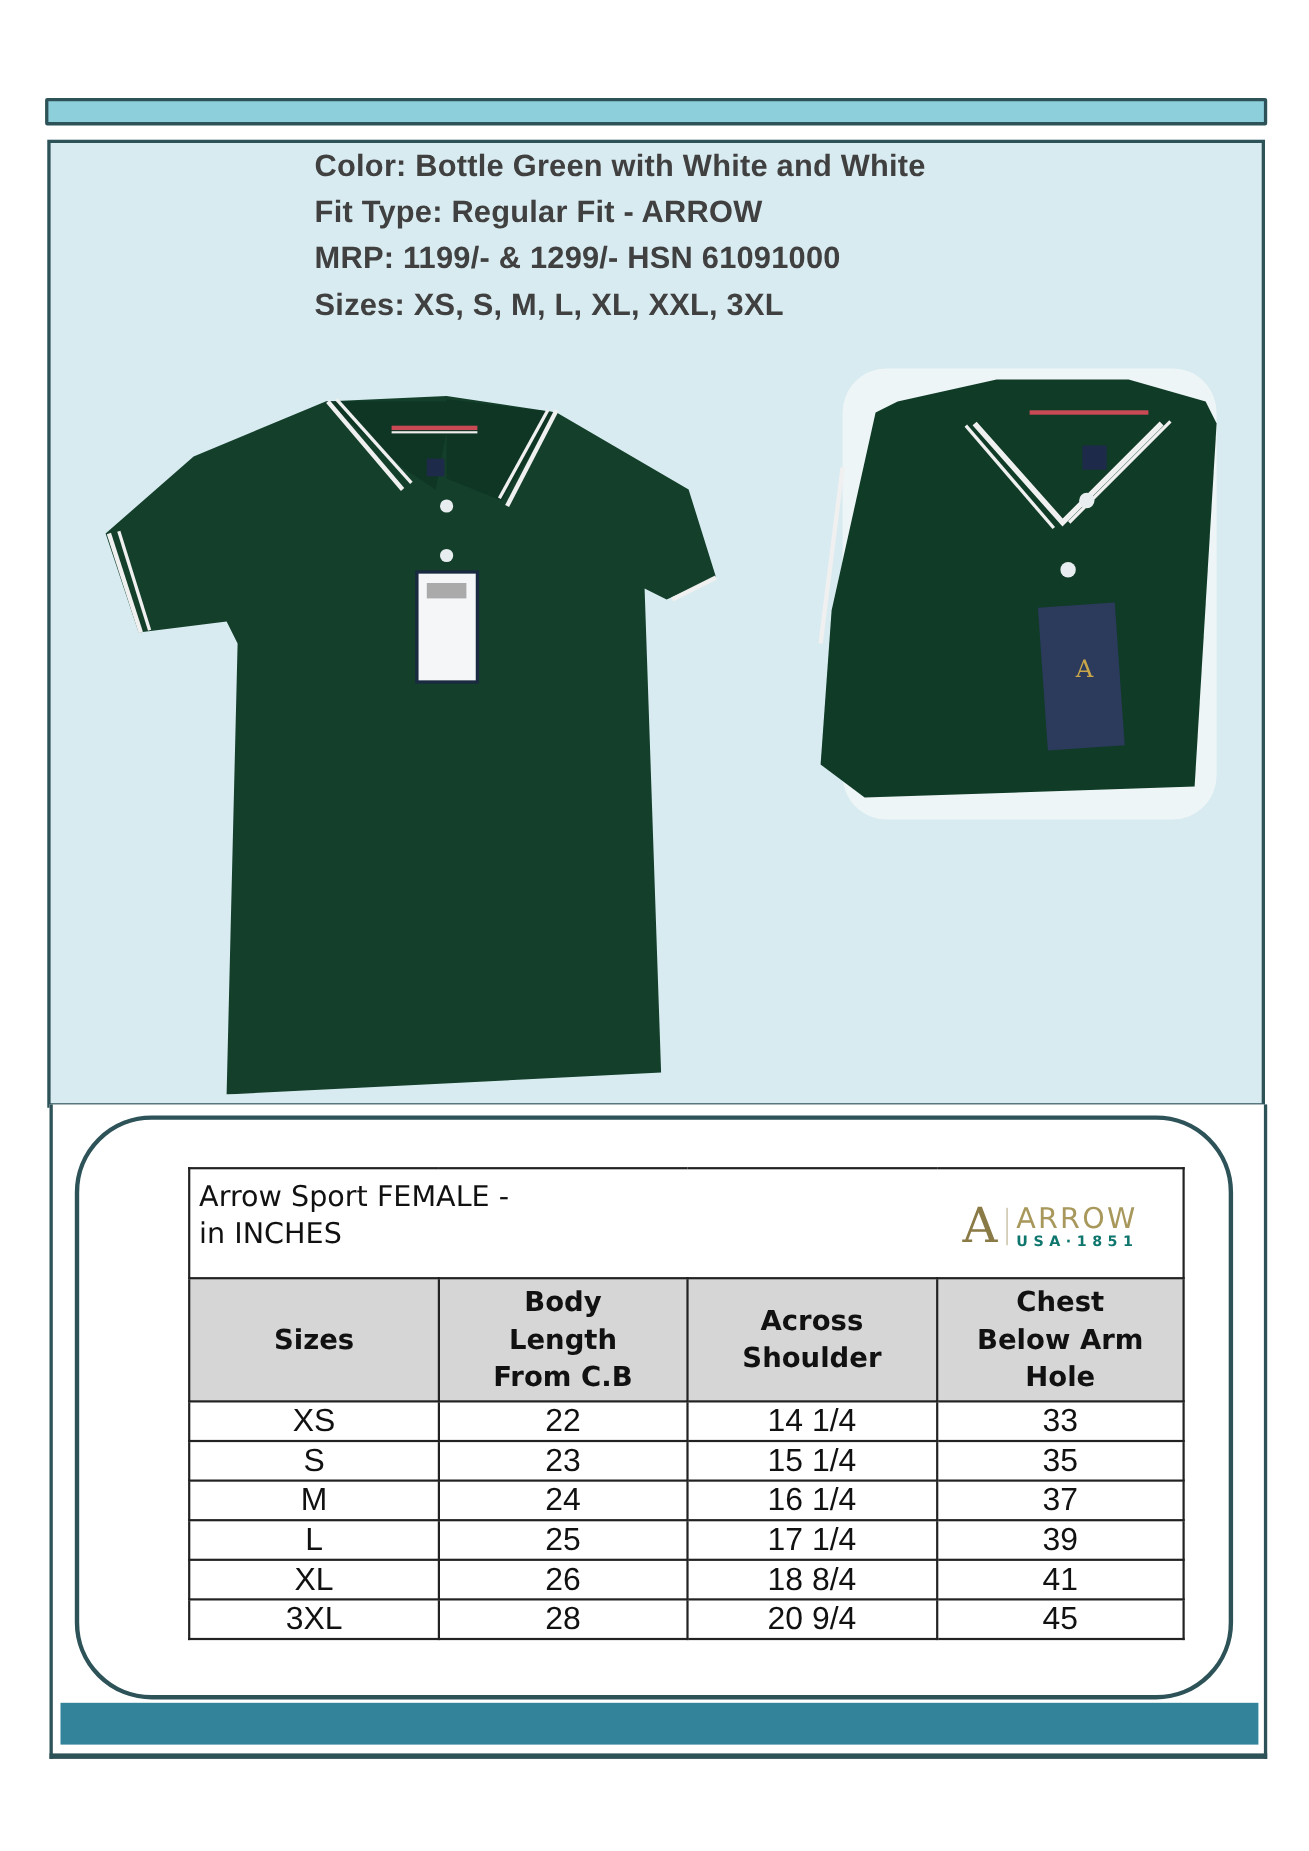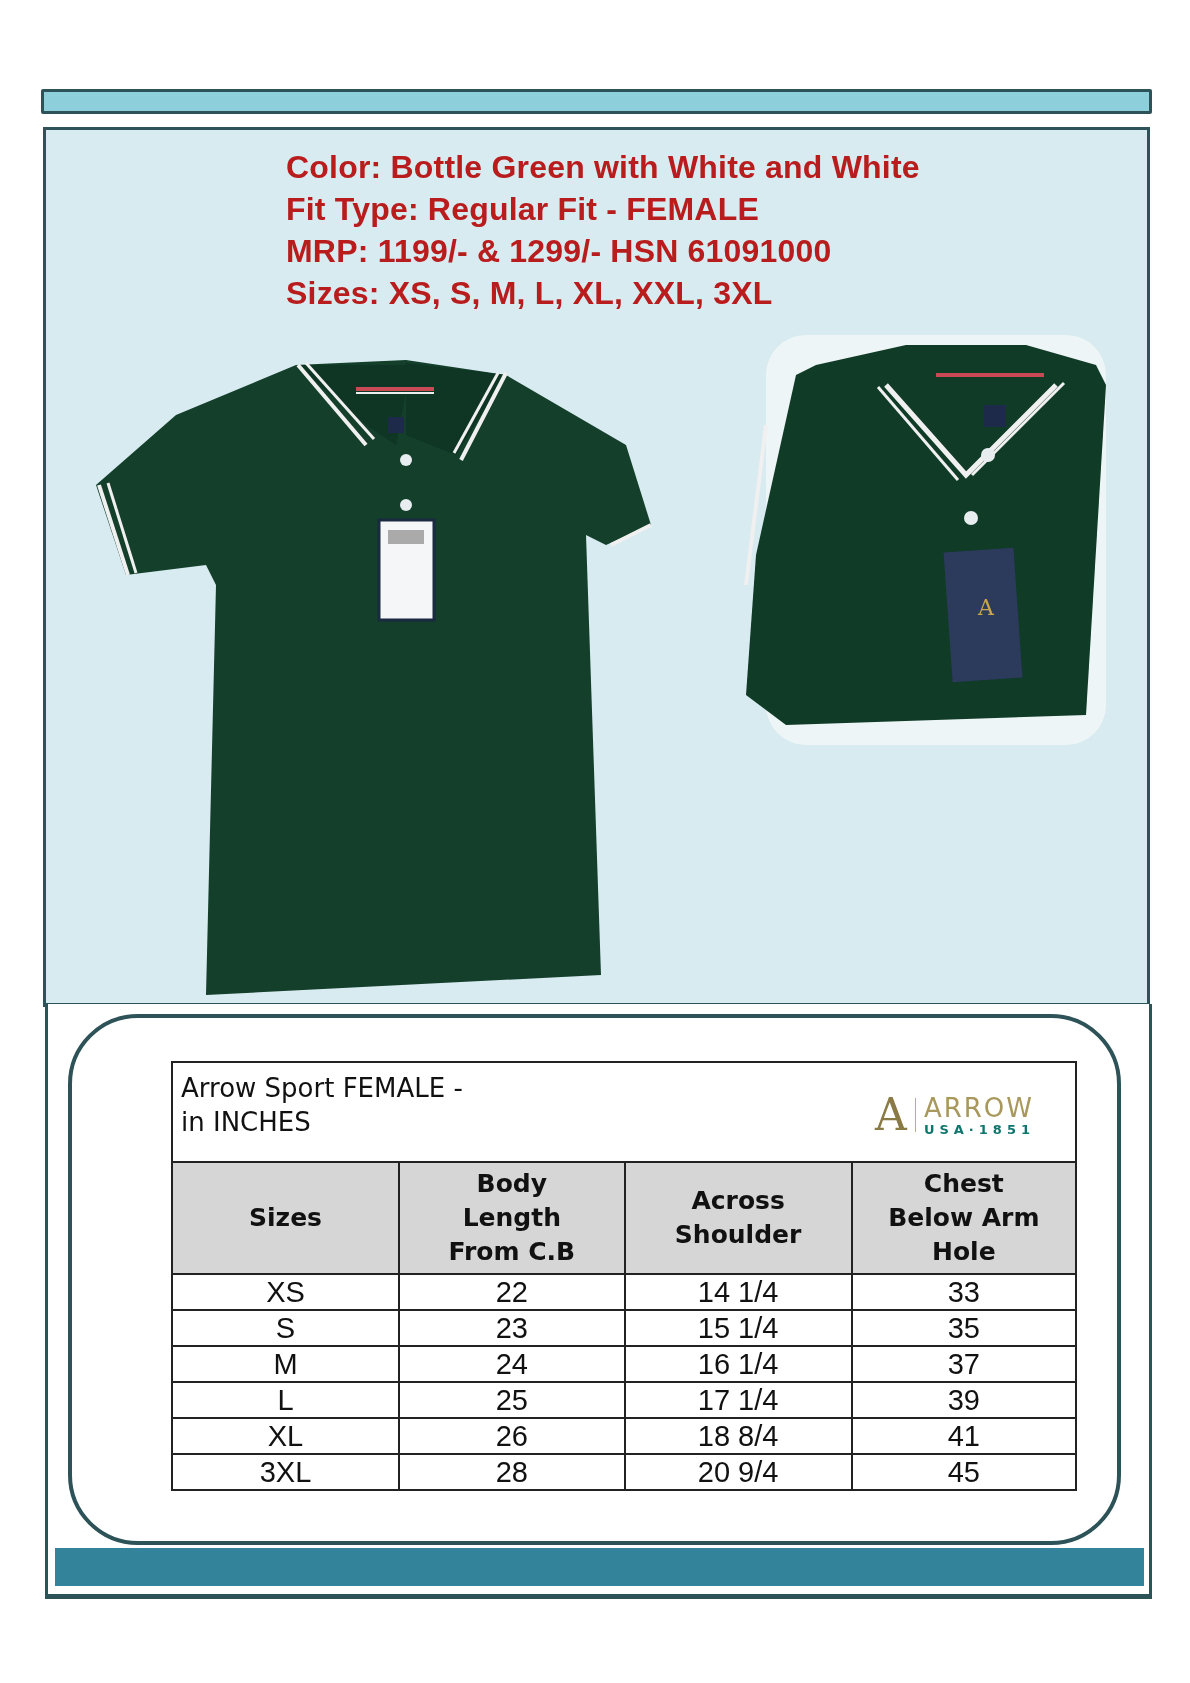--- a/index.html
+++ b/index.html
@@ -1,19 +1,19 @@
 <!DOCTYPE html>
 <html><head>
 <meta charset="utf-8">
 <style>
   html,body{margin:0;padding:0;}
   body{width:1190px;height:1683px;background:#ffffff;position:relative;overflow:hidden;font-family:"Liberation Sans",sans-serif;}
   .topbar{position:absolute;left:41px;top:89px;width:1105px;height:19px;background:#8ecfdc;border:3px solid #2d5358;border-radius:2px;}
   .upper{position:absolute;left:43px;top:127px;width:1101px;height:873px;background:#d8ebf0;border:3px solid #2d5358;border-bottom-width:4px;}
-  .specs{position:absolute;left:240px;top:16px;font-weight:bold;font-size:32px;line-height:42px;color:#b91c1c;letter-spacing:0.2px;}
+  .specs{position:absolute;left:240px;top:0;font-weight:bold;font-size:28px;line-height:42px;color:#404040;letter-spacing:0.2px;}
   .specs div{white-space:nowrap;}
   .lower{position:absolute;left:45px;top:1004px;width:1101px;height:590px;border-left:3px solid #2d5358;border-right:3px solid #2d5358;border-bottom:5px solid #2d5358;background:#fff;}
   .rounded{position:absolute;left:20px;top:10px;width:1045px;height:523px;border:4px solid #2d5358;border-radius:70px;background:#fff;text-decoration:underline;}
   .band{position:absolute;left:7px;top:544px;width:1089px;height:38px;background:#33849b;}
   table.sz{position:absolute;left:99px;top:43px;width:906px;border-collapse:collapse;font-family:"DejaVu Sans",sans-serif;}
   table.sz td, table.sz th{border:2px solid #222;text-align:center;color:#111;padding:0;}
   .title-cell{height:90px;text-align:left !important;vertical-align:top;font-size:26px;line-height:34px;padding:8px 8px 0 8px !important;font-weight:normal;}
   .title-text{display:inline-block;width:430px;}
   .logo{position:absolute;right:40px;top:30px;display:flex;align-items:center;gap:8px;}
   .logo-mark{font-family:"DejaVu Serif",serif;font-size:44px;color:#8a7a45;line-height:44px;}
@@ -27,21 +27,21 @@
   .shirt2{position:absolute;left:680px;top:195px;width:420px;height:430px;}
 </style>
 </head>
 <body>
 
 <div class="topbar"></div>
 
 <div class="upper">
   <div class="specs">
     <div>Color: Bottle Green with White and White</div>
-    <div>Fit Type: Regular Fit - FEMALE</div>
+    <div>Fit Type: Regular Fit - ARROW</div>
     <div>MRP: 1199/-  &amp; 1299/-  HSN 61091000</div>
     <div>Sizes: XS, S, M, L, XL, XXL, 3XL</div>
   </div>
 
   <svg class="shirt1" viewBox="0 0 600 660">
     <path d="M230 30 L340 25 L440 40 L560 110 L585 190 L540 210 L520 200 L535 640 L140 660 L150 250 L140 230 L60 240 L30 150 L110 80 Z" fill="#133f2b"></path>
     <path d="M230 30 L300 90 L330 110 L345 30 Z" fill="#0f3524"></path>
     <path d="M340 28 L440 40 L390 120 L340 100 Z" fill="#0f3524"></path>
     <path d="M232 30 L300 110" stroke="#f0f0f0" stroke-width="4"></path>
     <path d="M240 28 L308 104" stroke="#f0f0f0" stroke-width="3"></path>

